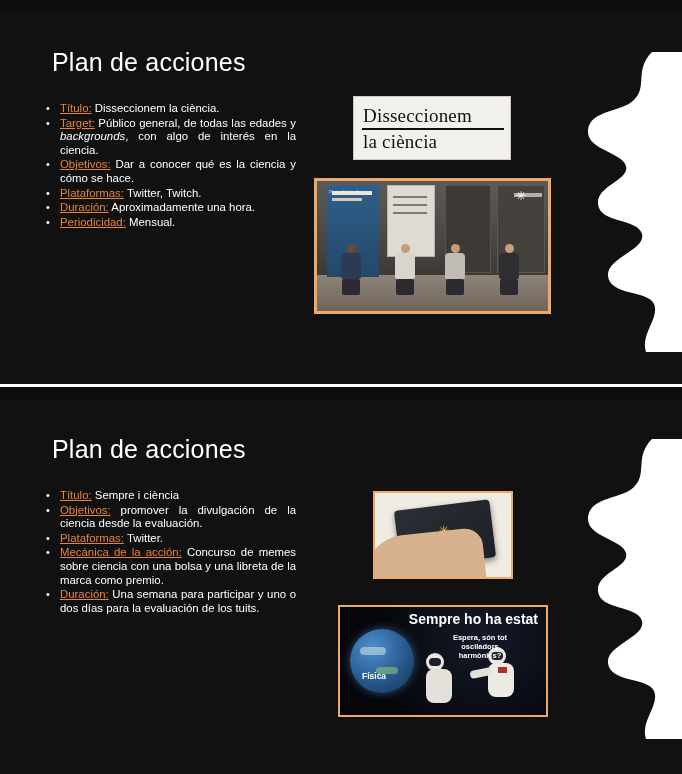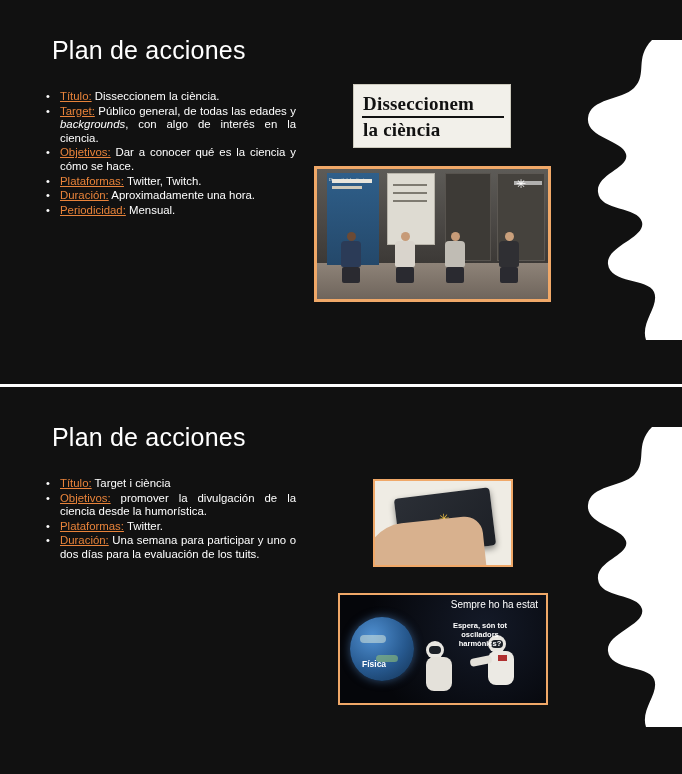--- a/index.html
+++ b/index.html
@@ -20,20 +20,21 @@
     display: flex;
     flex-direction: column;
   }
   .slide {
     position: relative;
     width: 682px;
     height: 387px;
     background: #111111;
     overflow: hidden;
     box-sizing: border-box;
+    margin-top: 12px;
   }
   .slide.first { border-bottom: 3px solid #ffffff; }
 
   
   .blob {
     position: absolute;
     right: -10px;
     top: 40px;
     width: 110px;
     height: 300px;
@@ -92,21 +93,21 @@
     height: 64px;
     background: #f2f0ea;
     border: 1px solid #cdcabd;
     box-sizing: border-box;
     overflow: hidden;
   }
   .logo-card .logo-line1,
   .logo-card .logo-line2 {
     font-family: "Liberation Serif", serif;
     color: #111111;
-    font-weight: bold;
+    font-weight: normal;
     letter-spacing: 0.2px;
   }
   .logo-card .logo-line1 {
     position: absolute;
     left: 9px;
     top: 8px;
     font-size: 19px;
   }
   .logo-rule {
     position: absolute;
@@ -243,21 +244,21 @@
   .astro .b { width: 26px; height: 34px; border-radius: 8px; background: #e4e1da; margin-top: -2px; }
   .astro-left { left: 86px; top: 46px; }
   .astro-right { left: 148px; top: 40px; }
   .astro-right .b { background: #eceae4; }
   .astro-right .arm {
     position: absolute; left: -18px; top: 22px; width: 22px; height: 8px;
     background: #e4e1da; border-radius: 4px; transform: rotate(-12deg);
   }
   .meme-flag { position: absolute; left: 10px; top: 20px; width: 9px; height: 6px; background: #b03030; }
   .meme-top-text {
-    position: absolute; right: 8px; top: 4px; font-size: 10px; font-weight: normal; color: #ffffff;
+    position: absolute; right: 8px; top: 4px; font-size: 14px; font-weight: bold; color: #ffffff;
   }
   .meme-bubble {
     position: absolute; left: 104px; top: 26px; width: 72px;
     font-size: 7.5px; font-weight: bold; color: #ffffff; text-align: center; line-height: 9px;
   }
   .meme-label {
     position: absolute; left: 22px; top: 64px; font-size: 8.5px; font-weight: bold; color: #ffffff;
   }
 </style>
 </head>
@@ -330,23 +331,24 @@
 
   <section class="slide second">
 
     <svg class="blob" viewBox="0 0 110 300" preserveAspectRatio="none">
       <path d="M70,0 C52,18 66,34 52,48 C40,60 8,58 6,78 C4,98 40,100 44,114 C48,128 14,134 16,152 C18,172 56,166 60,182 C64,198 24,206 26,224 C28,244 66,238 72,252 C78,266 58,282 64,300 L110,300 L110,0 Z" fill="#ffffff"></path>
     </svg>
 
     <h1 class="slide-title">Plan de acciones</h1>
 
     <ul class="bullets" style="top:90px">
-      <li><span class="lead">Título:</span><span> Target i ciència</span></li>
-      <li><span class="lead">Objetivos:</span><span> promover la divulgación de la ciencia desde la humorística.</span></li>
+      <li><span class="lead">Título:</span><span> Sempre i ciència</span></li>
+      <li><span class="lead">Objetivos:</span><span> promover la divulgación de la ciencia desde la evaluación.</span></li>
       <li><span class="lead">Plataformas:</span><span> Twitter.</span></li>
+      <li><span class="lead">Mecánica de la acción:</span><span> Concurso de memes sobre ciencia con una bolsa y una libreta de la marca como premio.</span></li>
       <li><span class="lead">Duración:</span><span> Una semana para participar y uno o dos días para la evaluación de los tuits.</span></li>
     </ul>
 
     <div class="notebook-panel" style="top:92px">
       <div class="nb-book">
         <div class="nb-star">✳</div>
         <div class="nb-mark"></div>
       </div>
       <div class="nb-hand"></div>
     </div>

